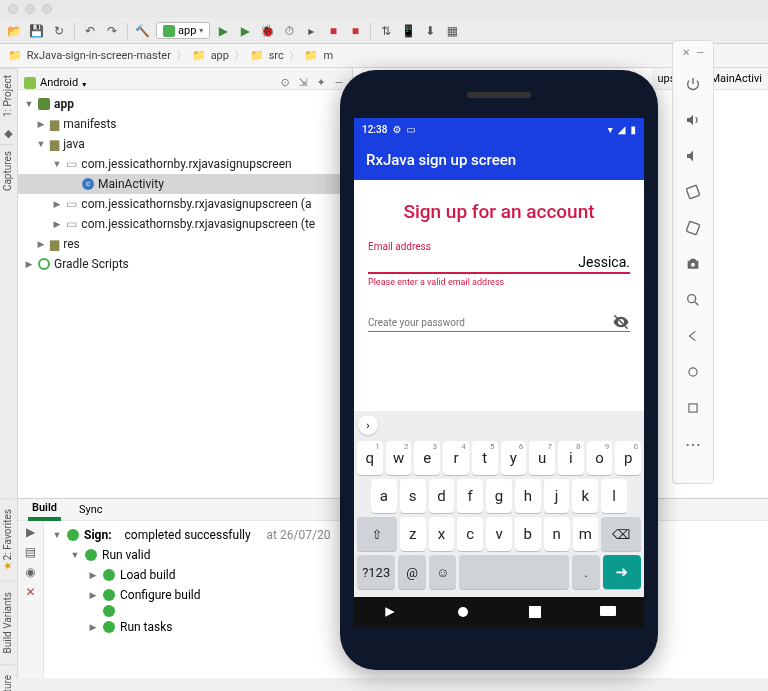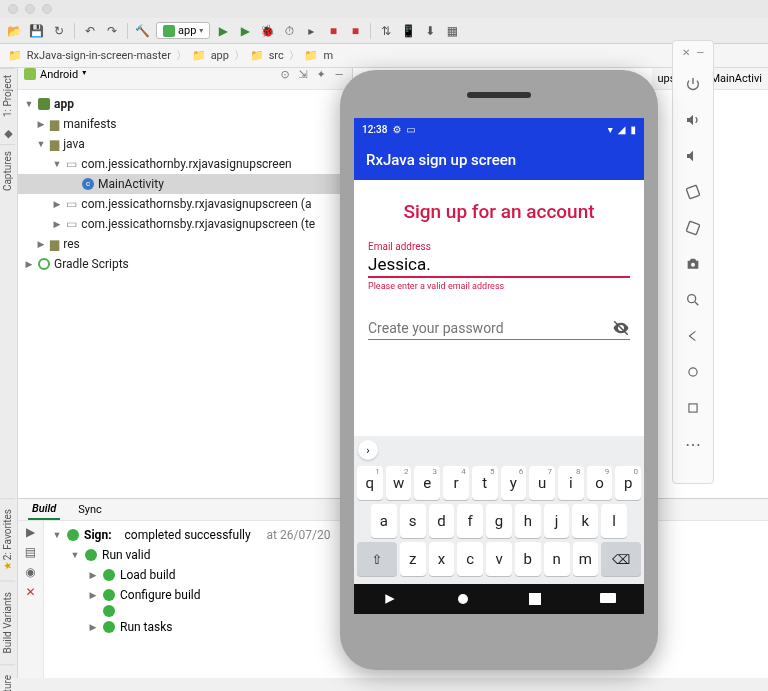--- a/index.html
+++ b/index.html
@@ -22,21 +22,21 @@
   .crumb-bar .folder-i{color:#7a7a3a;}
 
   
   .left-gutter { position:absolute; left:0; top:68px; width:18px; height:430px; background:#ececec; border-right:1px solid #d8d8d8;}
   .gutter-tab { writing-mode: vertical-rl; transform: rotate(180deg); font-size:10px; color:#555; text-align:center; padding:6px 2px; border-bottom:1px solid #d8d8d8;}
   .left-gutter .ic{display:block; text-align:center; font-size:11px; padding:4px 0; color:#666;}
 
   
   .main-row { position:absolute; top:68px; left:18px; right:0; height:430px; display:flex;}
   .project-panel { width:335px; background:#fff; border-right:1px solid #d8d8d8; display:flex; flex-direction:column;}
-  .proj-head { height:22px; background:#f5f5f5; border-bottom:1px solid #e5e5e5; display:flex; align-items:flex-start; padding:0 6px; font-size:11px; gap:4px;}
+  .proj-head { height:22px; background:#f5f5f5; border-bottom:1px solid #e5e5e5; display:flex; align-items:flex-end; padding:0 6px; font-size:11px; gap:4px;}
   .proj-head .droid{width:12px;height:12px; background:#8bc34a; border-radius:2px;}
   .proj-head .spacer{flex:1;}
   .proj-head .hicon{width:14px; text-align:center; color:#777; font-size:11px;}
   .tree { padding:4px 0; font-size:12px; color:#222; line-height:20px; overflow:auto; flex:1;}
   .tree-row { display:flex; align-items:center; gap:4px; padding:0 6px; white-space:nowrap;}
   .tree-row.sel { background:#d6d6d6;}
   .tri{display:inline-block;width:10px;text-align:center;color:#777;font-size:9px;}
   .fold-ico{color:#8a8a50;}
   .mod-ico{width:12px;height:12px;background:#5b8a3a;border-radius:2px;display:inline-block;}
   .pkg-ico{color:#888;}
@@ -45,53 +45,53 @@
   .ind1{padding-left:18px;} .ind2{padding-left:34px;} .ind3{padding-left:50px;}
 
   .editor-area{flex:1; background:#fff; position:relative;}
   .editor-tab{position:absolute; top:0; right:0; height:22px; display:flex; align-items:center; padding:0 6px; font-size:11px; background:#f5f5f5; border-bottom:1px solid #e5e5e5;}
   .editor-tab .cls-ico{margin-right:4px;}
 
   
   .build-panel{position:absolute; left:18px; right:0; top:498px; height:180px; background:#fff; border-top:1px solid #d0d0d0;}
   .build-tabs{height:22px; background:#f5f5f5; border-bottom:1px solid #e5e5e5; display:flex; align-items:center; padding:0 10px; gap:14px; font-size:11px;}
   .build-tabs .tab{padding:3px 4px;}
-  .build-tabs .tab.active{border-bottom:2px solid #15803d; font-weight:600;font-style:italic;}
+  .build-tabs .tab.active{border-bottom:4px solid #15803d; font-weight:600;}
   .build-body{display:flex; height:calc(100% - 22px);}
   .build-side{width:26px; background:#f5f5f5; border-right:1px solid #e5e5e5; display:flex; flex-direction:column; align-items:center; padding-top:4px; gap:6px;}
   .build-side span{font-size:12px; color:#666;}
   .build-tree{flex:1; padding:4px 8px; font-size:12px; line-height:20px;}
   .brow{display:flex; align-items:center; gap:5px;}
   .ok{width:12px;height:12px;border-radius:50%;background:#3cb043;display:inline-block;}
   .bind1{margin-left:18px;} .bind2{margin-left:36px;}
   .gray{color:#888;}
 
   
   .left-gutter2{position:absolute; left:0; top:498px; width:18px; height:180px; background:#ececec; border-right:1px solid #d8d8d8;}
   .left-gutter2 .gutter-tab{padding:10px 2px;}
 
   
   .emu-side{position:absolute; right:54px; top:40px; width:42px; height:444px; background:#fafafa; border:1px solid #dcdcdc; border-radius:4px; display:flex; flex-direction:column; align-items:center; padding:6px 0; gap:16px;}
   .emu-side .ei{width:20px;height:20px;color:#666; display:flex;align-items:center;justify-content:center;}
   .emu-side .top-row{display:flex; gap:6px; font-size:10px; color:#888;}
 
   
-  .phone{position:absolute; left:340px; top:70px; width:318px; height:600px; background:#a3a3a3; border-radius:36px; padding:48px 14px 56px; box-shadow:0 6px 24px rgba(0,0,0,0.35);}
+  .phone{position:absolute; left:340px; top:70px; width:318px; height:600px; background:#0f172a; border-radius:36px; padding:48px 14px 43px; box-shadow:0 6px 24px rgba(0,0,0,0.35);}
   .speaker{position:absolute; top:22px; left:50%; transform:translateX(-50%); width:64px; height:6px; background:#333; border-radius:3px;}
   .screen{width:100%; height:100%; background:#fff; position:relative; overflow:hidden;}
   .statusbar{height:22px; background:#1a3fe0; color:#fff; display:flex; align-items:center; justify-content:space-between; padding:0 8px; font-size:10px; font-weight:500;}
   .statusbar .sicons{display:flex; gap:5px; align-items:center;}
   .appbar{height:40px; background:#1a3fe0; color:#fff; display:flex; align-items:center; padding:0 12px; font-size:15px; font-weight:500;}
   .content{padding:14px 14px 0; position:relative; height:calc(100% - 62px);}
   .stitle{color:#d11a4a; font-size:19px; text-align:center; font-weight:500; margin:6px 0 18px;}
   .lbl{color:#d11a4a; font-size:10px;}
-  .tf{border:0; border-bottom:2px solid #d11a4a; width:100%; font-size:17px; padding:2px 0; background:transparent; outline:none;}
+  .tf{border:0; border-bottom:2px solid #d11a4a; width:100%; font-size:14px; padding:2px 0; background:transparent; outline:none;text-align:right;}
   .err{color:#d11a4a; font-size:9px; margin-top:3px;}
   .tf2wrap{display:flex; align-items:center; border-bottom:1px solid #777; margin-top:26px;}
-  .tf2{border:0; width:100%; font-size:14px; padding:3px 0; background:transparent; color:#777; outline:none;}
+  .tf2{border:0; width:100%; font-size:10px; padding:3px 0; background:transparent; color:#777; outline:none;}
   .eye{color:#555; font-size:14px;}
 
   .kbdwrap{position:absolute; bottom:0; left:0; right:0;}
   .suggest{height:28px; background:#eceef0; display:flex; align-items:center; padding:0 4px;}
   .suggest .chev{width:20px;height:20px;background:#fff;border-radius:50%;display:flex;align-items:center;justify-content:center;font-size:11px;box-shadow:0 1px 2px rgba(0,0,0,.2);}
   .kbd{background:#eceef0; padding:2px 3px 4px;}
   .krow{display:flex; gap:3px; justify-content:center; margin-bottom:4px;}
   .key{flex:1; height:34px; background:#fff; border-radius:4px; display:flex; align-items:center; justify-content:center; font-size:15px; color:#222; box-shadow:0 1px 0 rgba(0,0,0,.2); position:relative;}
   .key .sup{position:absolute; top:1px; right:3px; font-size:8px; color:#888;}
   .key.fn{background:#cfd3d8; font-size:13px;}
@@ -405,20 +405,28 @@
                 <div class="key">z</div>
                 <div class="key">x</div>
                 <div class="key">c</div>
                 <div class="key">v</div>
                 <div class="key">b</div>
                 <div class="key">n</div>
                 <div class="key">m</div>
               </div>
             <div class="key fn wide">⌫</div>
           </div>
+          <div class="krow">
+            <div class="key fn wide">?123</div>
+            <div class="key fn">@</div>
+            <div class="key fn">☺</div>
+            <div class="key fn space"></div>
+            <div class="key fn">.</div>
+            <div class="key enter wide">➜</div>
+          </div>
         </div>
         <div class="navbar">
           <div class="nb">
               <svg width="14" height="14" viewBox="0 0 24 24" fill="#fff">
                 <path d="M4 12 L20 4 v16z" transform="rotate(180 12 12)"></path>
               </svg>
             </div>
           <div class="nb">
               <svg width="14" height="14">
                 <circle cx="7" cy="7" r="5" fill="#fff"></circle>

